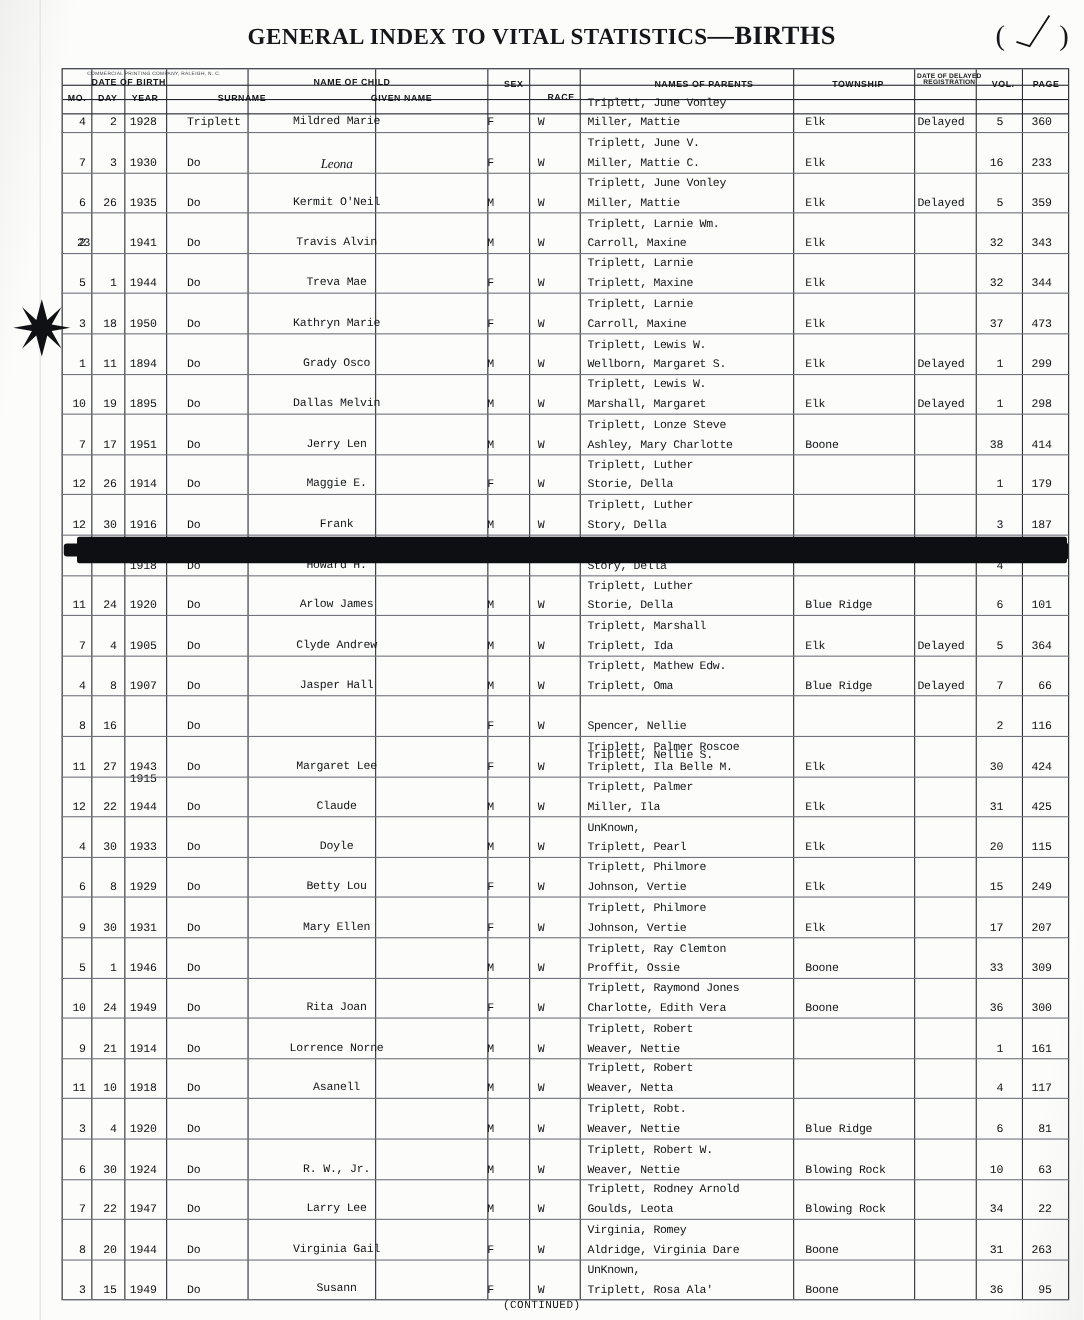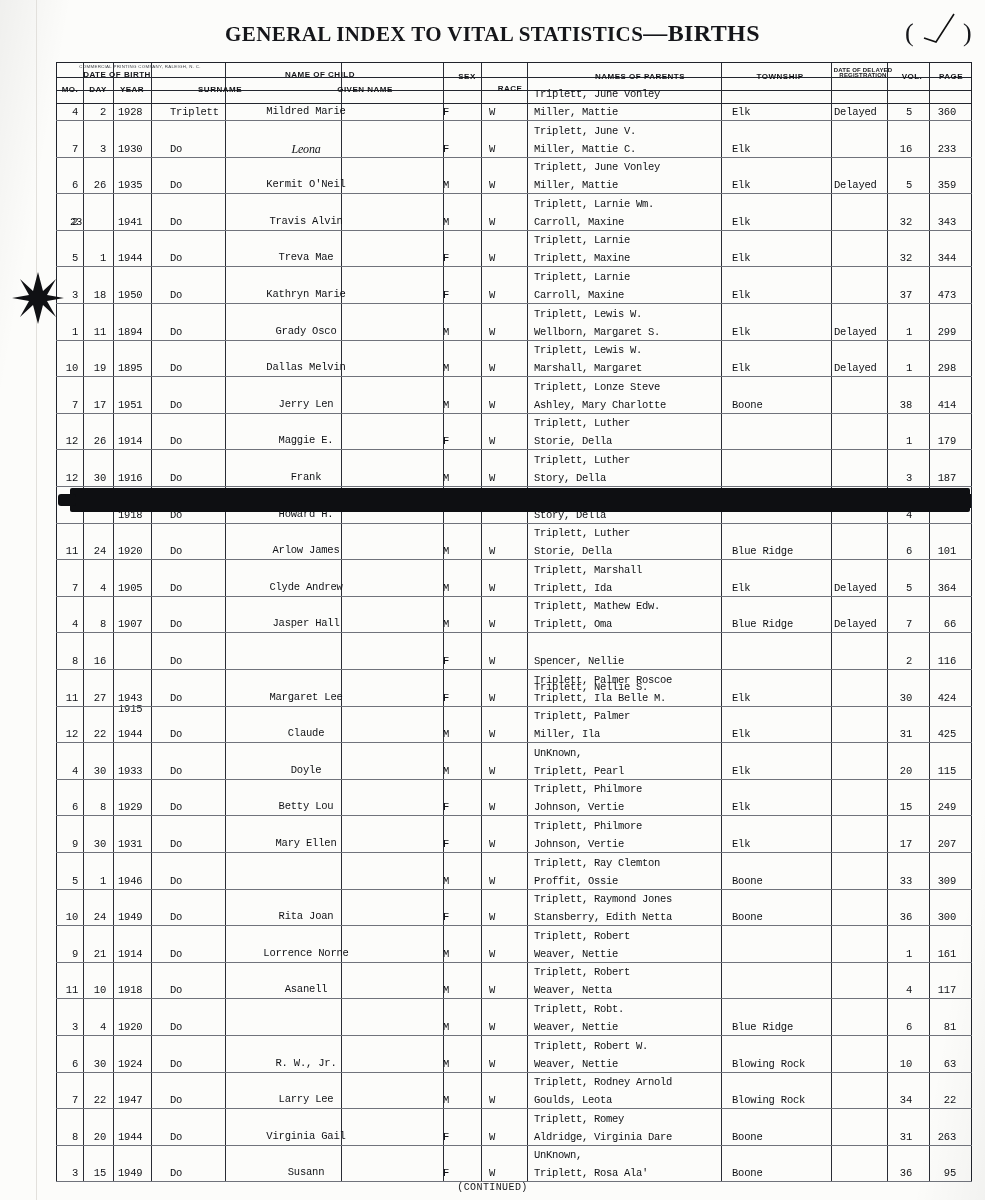--- a/index.html
+++ b/index.html
@@ -423,21 +423,21 @@
     <div class="cell num" style="top: 874.6px; left: 46px; width: 60px; text-align: right;">1</div>
     <div class="cell num" style="top: 874.6px; left: 118px;">1946</div>
     <div class="cell " style="top: 874.6px; left: 170px;">Do</div>
     <div class="cell " style="top: 874.6px; left: 376px; width: 140px; text-align: center;">M</div>
     <div class="cell " style="top: 874.6px; left: 422px; width: 140px; text-align: center;">W</div>
     <div class="cell " style="top: 874.6px; left: 732px;">Boone</div>
     <div class="cell num" style="top: 874.6px; left: 852px; width: 60px; text-align: right;">33</div>
     <div class="cell num" style="top: 874.6px; left: 896px; width: 60px; text-align: right;">309</div>
     <div style="position: absolute; left: 56px; width: 916px; top: 925.2px; border-top: 1px solid rgb(112, 115, 123);"></div>
     <div class="cell parent" style="top: 893.2px; left: 534px;">Triplett, Raymond Jones</div>
-    <div class="cell parent" style="top: 911.2px; left: 534px;">Stansberry, Edith Netta</div>
+    <div class="cell parent" style="top: 911.2px; left: 534px;">Charlotte, Edith Vera</div>
     <div class="cell num" style="top: 911.2px; left: 18px; width: 60px; text-align: right;">10</div>
     <div class="cell num" style="top: 911.2px; left: 46px; width: 60px; text-align: right;">24</div>
     <div class="cell num" style="top: 911.2px; left: 118px;">1949</div>
     <div class="cell " style="top: 911.2px; left: 170px;">Do</div>
     <div class="cell " style="top: 910.2px; left: 236px; width: 140px; text-align: center;">Rita  Joan</div>
     <div class="cell " style="top: 911.2px; left: 376px; width: 140px; text-align: center;">F</div>
     <div class="cell " style="top: 911.2px; left: 422px; width: 140px; text-align: center;">W</div>
     <div class="cell " style="top: 911.2px; left: 732px;">Boone</div>
     <div class="cell num" style="top: 911.2px; left: 852px; width: 60px; text-align: right;">36</div>
     <div class="cell num" style="top: 911.2px; left: 896px; width: 60px; text-align: right;">300</div>
@@ -497,21 +497,21 @@
     <div class="cell num" style="top: 1094.2px; left: 46px; width: 60px; text-align: right;">22</div>
     <div class="cell num" style="top: 1094.2px; left: 118px;">1947</div>
     <div class="cell " style="top: 1094.2px; left: 170px;">Do</div>
     <div class="cell " style="top: 1093.2px; left: 236px; width: 140px; text-align: center;">Larry Lee</div>
     <div class="cell " style="top: 1094.2px; left: 376px; width: 140px; text-align: center;">M</div>
     <div class="cell " style="top: 1094.2px; left: 422px; width: 140px; text-align: center;">W</div>
     <div class="cell " style="top: 1094.2px; left: 732px;">Blowing Rock</div>
     <div class="cell num" style="top: 1094.2px; left: 852px; width: 60px; text-align: right;">34</div>
     <div class="cell num" style="top: 1094.2px; left: 896px; width: 60px; text-align: right;">22</div>
     <div style="position: absolute; left: 56px; width: 916px; top: 1144.8px; border-top: 1px solid rgb(112, 115, 123);"></div>
-    <div class="cell parent" style="top: 1112.8px; left: 534px;">Triplett, Romey</div>
+    <div class="cell parent" style="top: 1112.8px; left: 534px;">Virginia, Romey</div>
     <div class="cell parent" style="top: 1130.8px; left: 534px;">Aldridge, Virginia Dare</div>
     <div class="cell num" style="top: 1130.8px; left: 18px; width: 60px; text-align: right;">8</div>
     <div class="cell num" style="top: 1130.8px; left: 46px; width: 60px; text-align: right;">20</div>
     <div class="cell num" style="top: 1130.8px; left: 118px;">1944</div>
     <div class="cell " style="top: 1130.8px; left: 170px;">Do</div>
     <div class="cell " style="top: 1129.8px; left: 236px; width: 140px; text-align: center;">Virginia Gail</div>
     <div class="cell " style="top: 1130.8px; left: 376px; width: 140px; text-align: center;">F</div>
     <div class="cell " style="top: 1130.8px; left: 422px; width: 140px; text-align: center;">W</div>
     <div class="cell " style="top: 1130.8px; left: 732px;">Boone</div>
     <div class="cell num" style="top: 1130.8px; left: 852px; width: 60px; text-align: right;">31</div>

